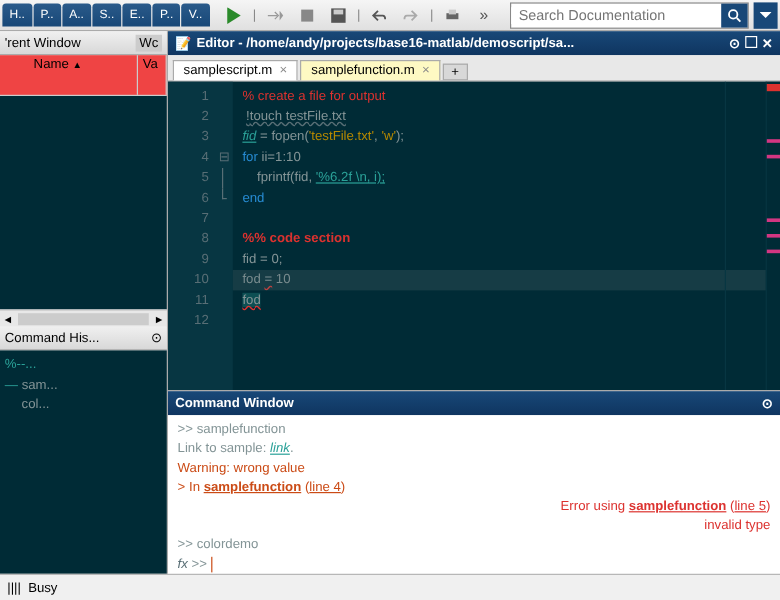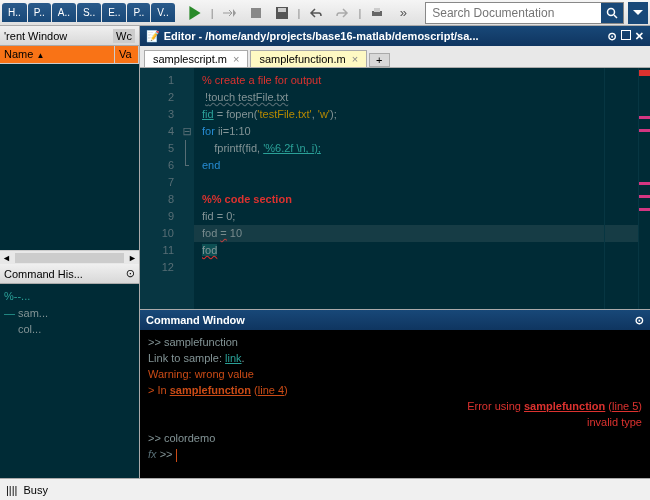--- a/index.html
+++ b/index.html
@@ -11,21 +11,21 @@
 .tb-btn { width:20px; height:20px; display:flex; align-items:center; justify-content:center; cursor:pointer; }
 .run-btn svg { fill:#2a8a2a; }
 .search { flex:1; display:flex; align-items:center; height:22px; background:#fff; border:1px solid #888; margin:0 4px; }
 .search input { flex:1; border:none; outline:none; padding:0 6px; font-size:12px; color:#888; }
 .search-icon { width:22px; height:20px; background:#184878; display:flex; align-items:center; justify-content:center; }
 .menu-end { width:20px; background:#184878; height:22px; display:flex; align-items:center; justify-content:center; margin-right:2px; }
 .main { display:flex; height:452px; }
 .left { width:140px; display:flex; flex-direction:column; border-right:1px solid #aaa; }
 .panel-title { height:20px; background:linear-gradient(#f0f0f0,#d8d8d8); border-bottom:1px solid #aaa; display:flex; align-items:center; padding:0 4px; font-size:11px; }
 .panel-title .gear { margin-left:auto; cursor:pointer; }
-.folder-hdr { display:flex; height:18px; background:#f97316; border-bottom:1px solid #ccc; font-size:10px; }
+.folder-hdr { display:flex; height:34px; background:#ef4444; border-bottom:1px solid #ccc; font-size:10px;padding-left:24px; }
 .folder-hdr div { padding:2px 4px; border-right:1px solid #ccc; }
 .folder-body { flex:1; background:#002b36; min-height:170px; }
 .scrollh { height:14px; background:#e8e8e8; border-top:1px solid #ccc; display:flex; align-items:center; }
 .cmdhist-body { flex:1; background:#002b36; color:#839496; padding:4px; font-family:monospace; font-size:11px; line-height:1.5; }
 .right { flex:1; display:flex; flex-direction:column; }
 .editor-hdr { height:20px; background:linear-gradient(#184878,#0f3560); color:#fff; display:flex; align-items:center; padding:0 6px; font-weight:bold; font-size:11px; }
 .editor-hdr .icons { margin-left:auto; display:flex; gap:4px; }
 .file-tabs { height:22px; background:#e8e8e8; display:flex; align-items:end; padding:2px 4px 0; gap:2px; border-bottom:1px solid #aaa; }
 .ftab { background:#ffffff; border:1px solid #aaa; border-bottom:none; padding:2px 8px; display:flex; align-items:center; gap:6px; cursor:pointer; font-size:11px; }
 .ftab.inactive { background:#fef9c3; }
@@ -37,26 +37,26 @@
 .code { flex:1; padding:4px 0 4px 8px; line-height:17px; color:#839496; position:relative; }
 .code .ln { height:17px; white-space:pre; }
 .hl-line { background:rgba(88,110,117,.25); position:absolute; left:0; right:0; height:17px; }
 .c-comment { color:#dc322f; }
 .c-string { color:#b58900; }
 .c-sys { color:#839496; text-decoration:underline wavy #586e75; }
 .c-kw { color:#268bd2; }
 .c-fn { color:#2aa198; text-decoration:underline; }
 .c-sec { color:#dc322f; font-weight:bold; }
 .c-err { text-decoration:underline wavy #dc322f; }
-.c-link { color:#2aa198; text-decoration:underline; }
+.c-link { color:#2aa198; text-decoration:underline;font-style:italic; }
 .minimap { width:12px; background:#002b36; border-left:1px solid #073642; }
 .minimap .mark { height:3px; background:#d33682; margin:10px 0 0; }
 .cmd-win { border-top:1px solid #aaa; }
 .cmd-hdr { height:20px; background:linear-gradient(#184878,#0f3560); color:#fff; display:flex; align-items:center; padding:0 6px; font-weight:bold; font-size:11px; }
-.cmd-body { background:#000000; color:#839496; font-family:Menlo,monospace; font-size:12px; padding:4px 8px; line-height:16px; height:148px; overflow:hidden; }
+.cmd-body { background:#ffffff; color:#839496; font-family:Menlo,monospace; font-size:12px; padding:4px 8px; line-height:16px; height:132px; overflow:hidden; }
 .cmd-body .prompt { color:#839496; }
 .c-warn { color:#cb4b16; }
 .c-err2 { color:#dc322f;text-align:right; }
 .c-err2 .u { text-decoration:underline; }
 .fx { color:#586e75; font-style:italic;margin-top:36px; }
 .cursor { display:inline-block; width:1px; height:13px; background:#cb4b16; vertical-align:middle; }
 .status { height:22px; background:#f0f0f0; border-top:1px solid #aaa; display:flex; align-items:center; padding:0 6px; gap:6px; font-size:11px; }
 .sep { color:#888; }
 .ruler { position:absolute; top:0; bottom:0; width:1px; background:#073642; left:410px; }
 </style>

